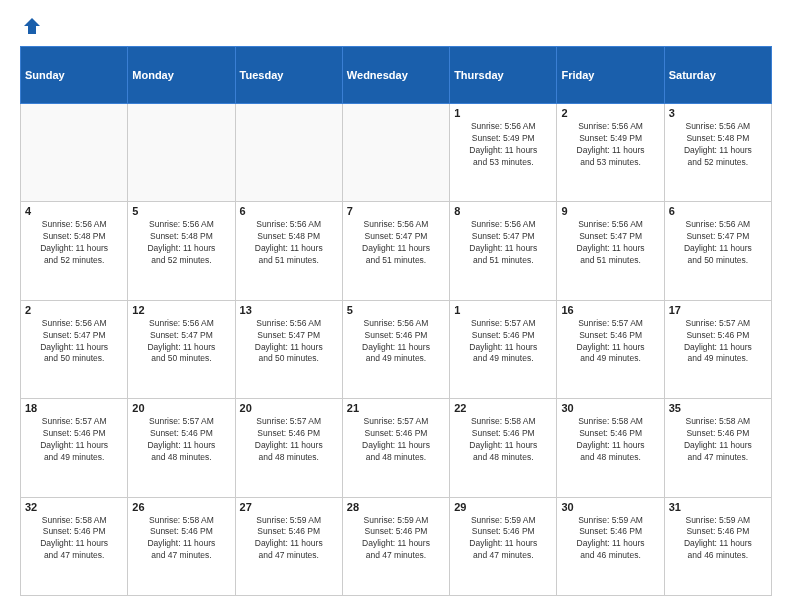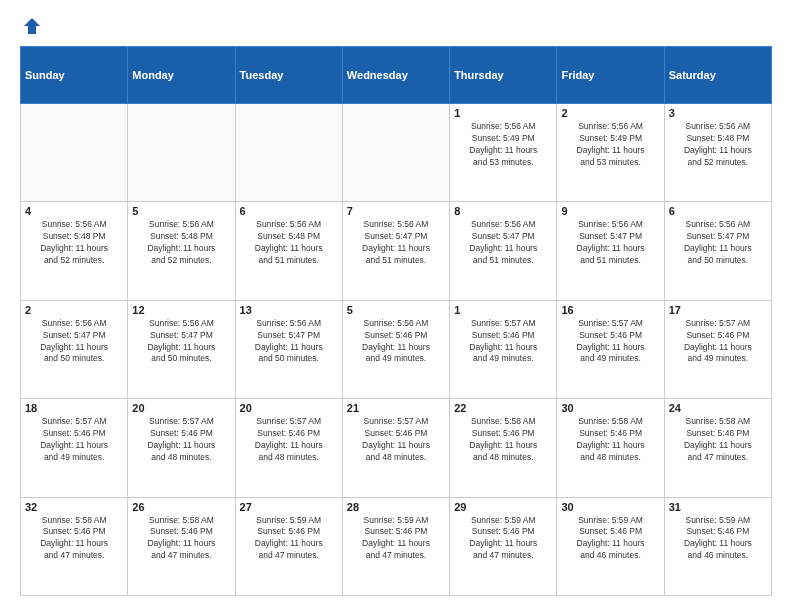--- a/index.html
+++ b/index.html
@@ -301,21 +301,21 @@
 and 48 minutes.</div>
           </td>
           <td>
             <span class="day-number">30</span>
             <div class="cell-text" style="white-space: pre-line;">Sunrise: 5:58 AM
 Sunset: 5:46 PM
 Daylight: 11 hours
 and 48 minutes.</div>
           </td>
           <td>
-            <span class="day-number">24</span>
+            <span class="day-number">35</span>
             <div class="cell-text" style="white-space: pre-line;">Sunrise: 5:58 AM
 Sunset: 5:46 PM
 Daylight: 11 hours
 and 47 minutes.</div>
           </td>
         </tr>
         <tr>
           <td>
             <span class="day-number">32</span>
             <div class="cell-text" style="white-space: pre-line;">Sunrise: 5:58 AM

